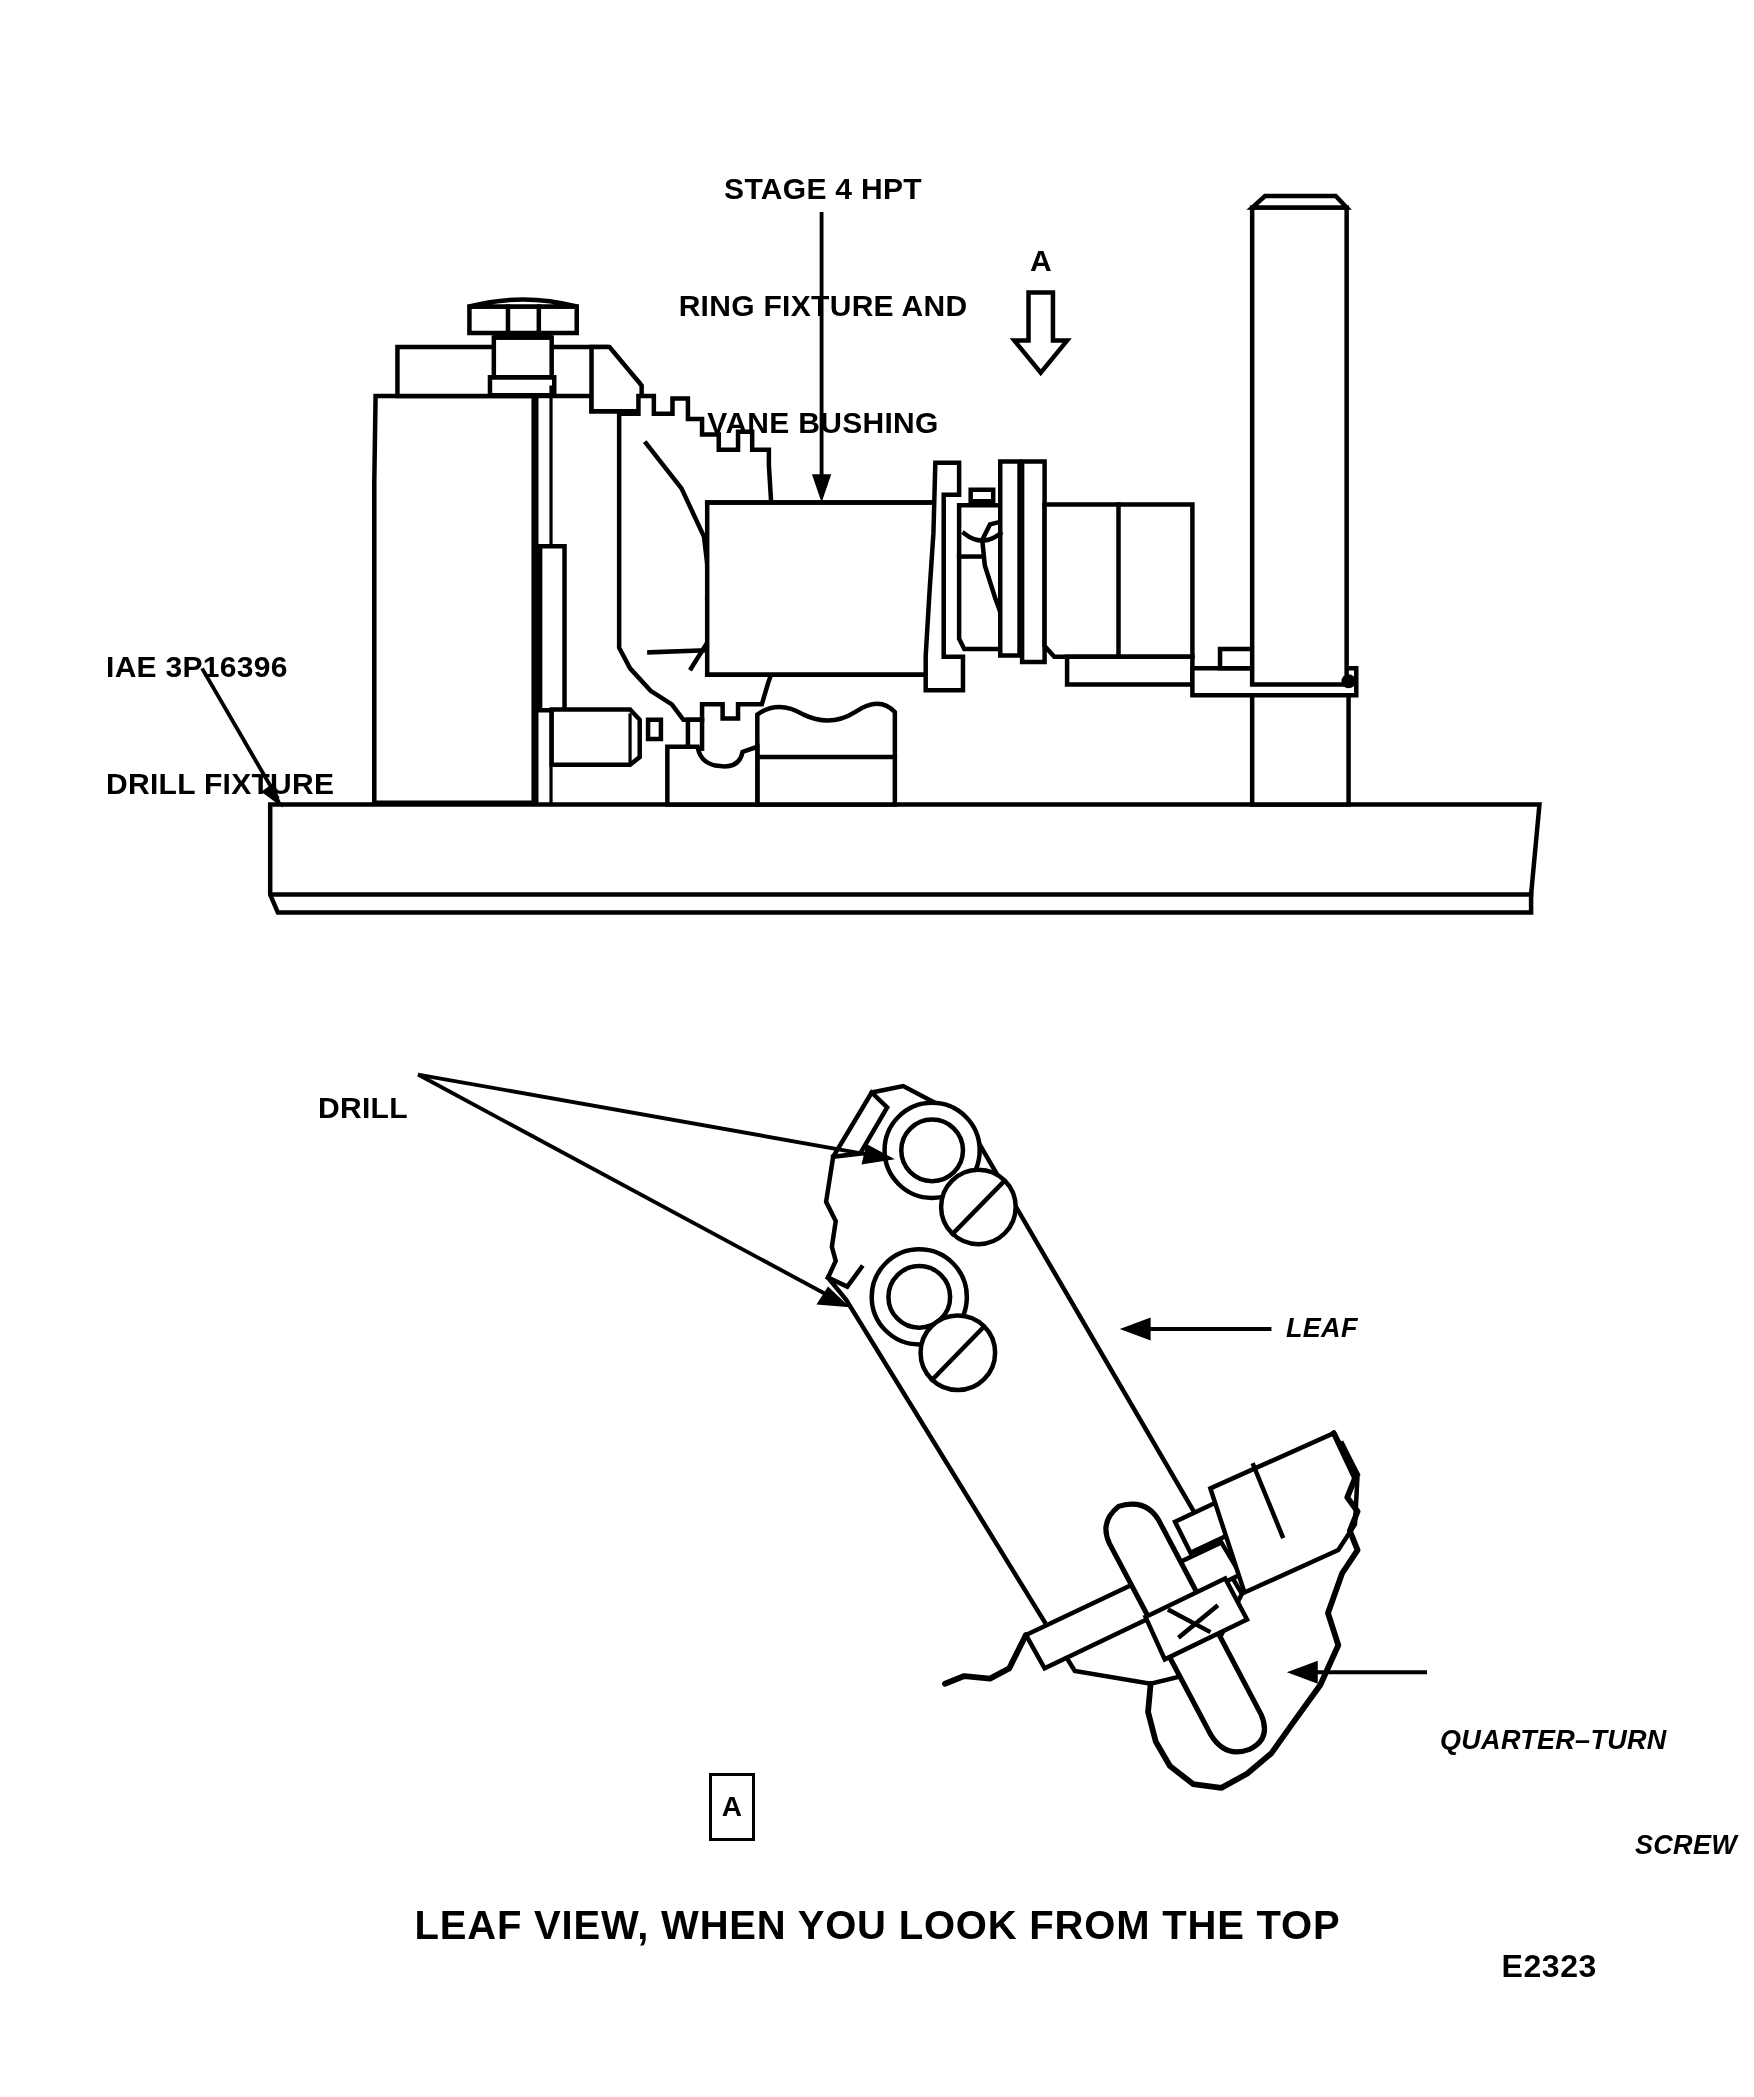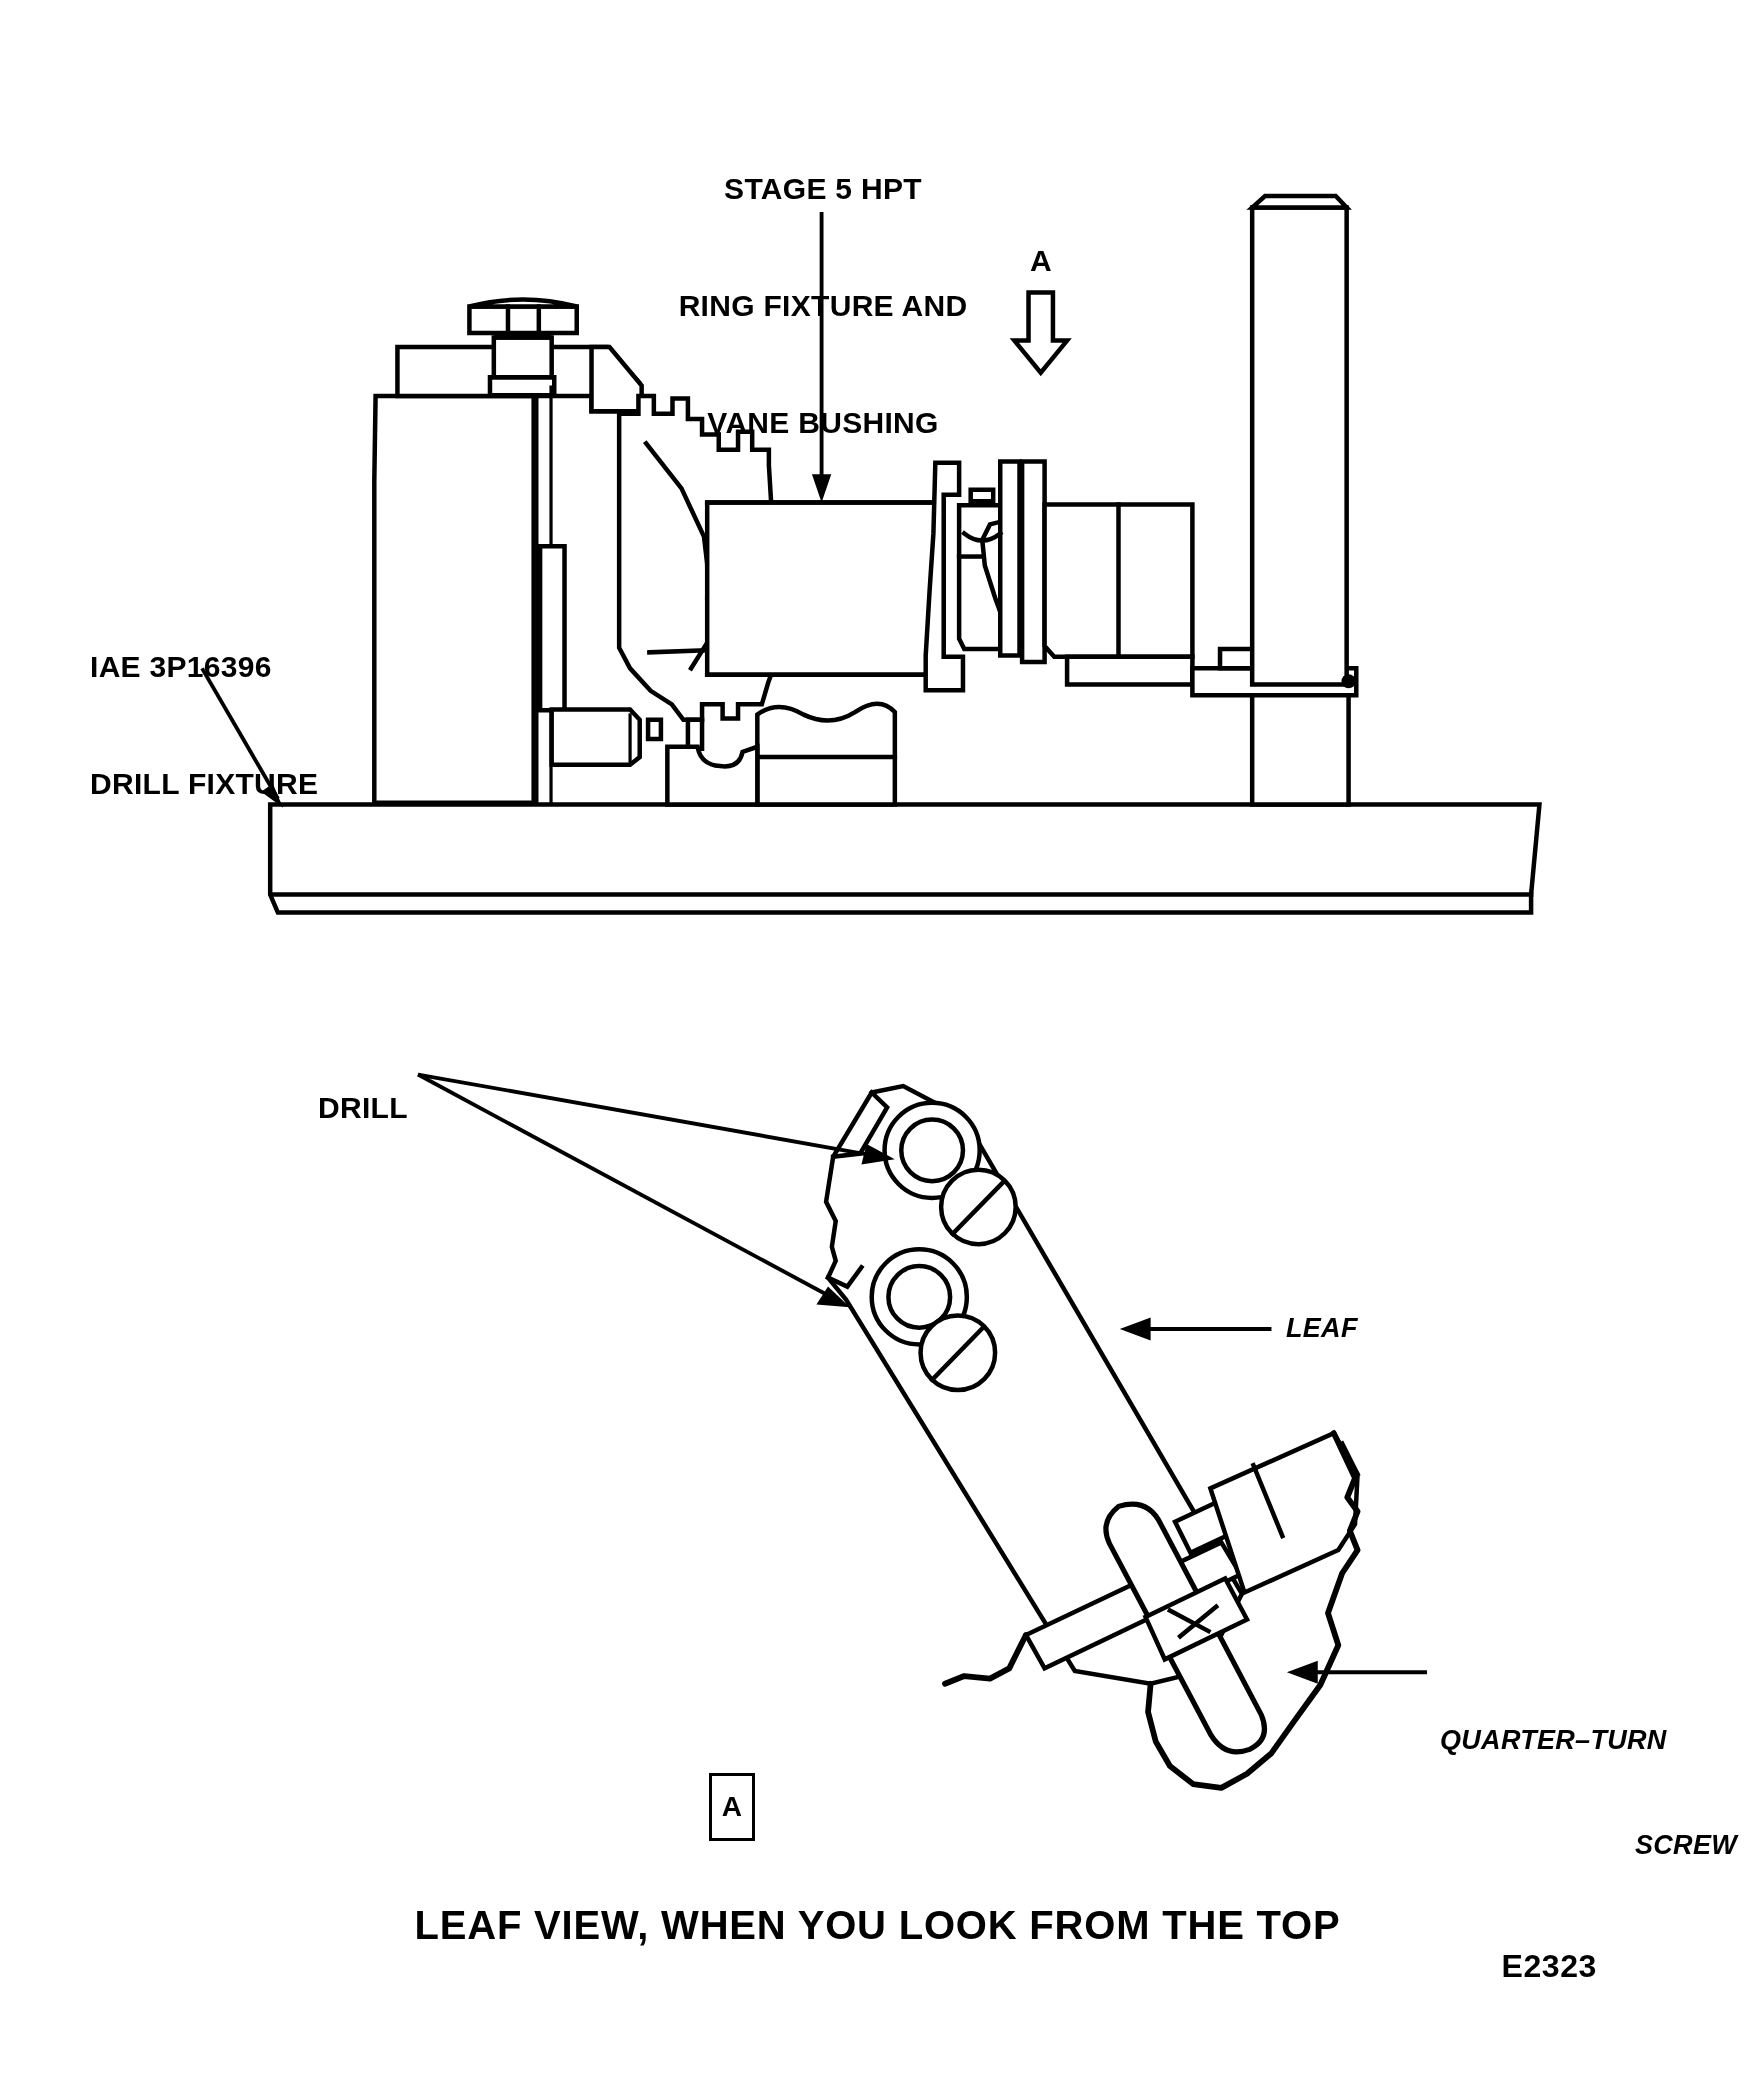--- a/index.html
+++ b/index.html
@@ -341,28 +341,28 @@
 
       <g>
         <line class="leader" x1="2220" y1="2602" x2="2030" y2="2602"></line>
         <polygon class="solid-k" points="2002,2602 2050,2584 2050,2620"></polygon>
       </g>
 
     </g>
   </svg>
 
   <div class="txt t-title" style="left:643px; top:91px; width:360px;">
-    <div>STAGE 5 HPT</div>
+    <div>STAGE 4 HPT</div>
     <div>RING FIXTURE AND</div>
     <div>VANE BUSHING</div>
   </div>
 
   <div class="txt t-arrow-ltr" style="left:1009px; top:241px; width:64px;">A</div>
 
-  <div class="txt t-label" style="left:90px; top:569px; width:334px;">
+  <div class="txt t-label" style="left:106px; top:569px; width:334px;">
     <div>IAE 3P16396</div>
     <div>DRILL FIXTURE</div>
   </div>
 
   <div class="txt t-label" style="left:318px; top:1010px; width:399px;">
     <div style="text-align:left; width:226px;">DRILL</div>
   </div>
 
   <div class="txt t-label-r" style="left:1286px; top:1311px; width:193px;">LEAF</div>
 

